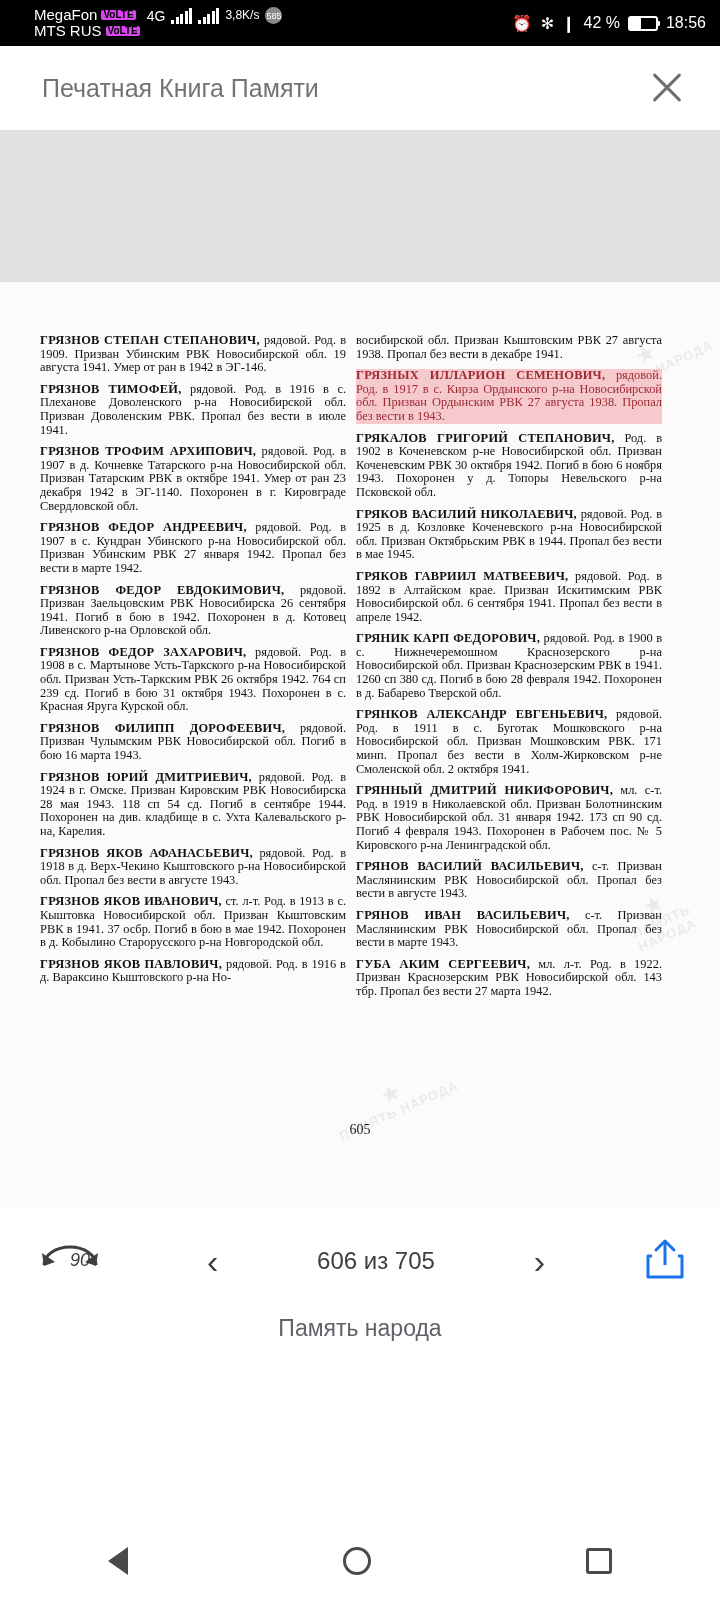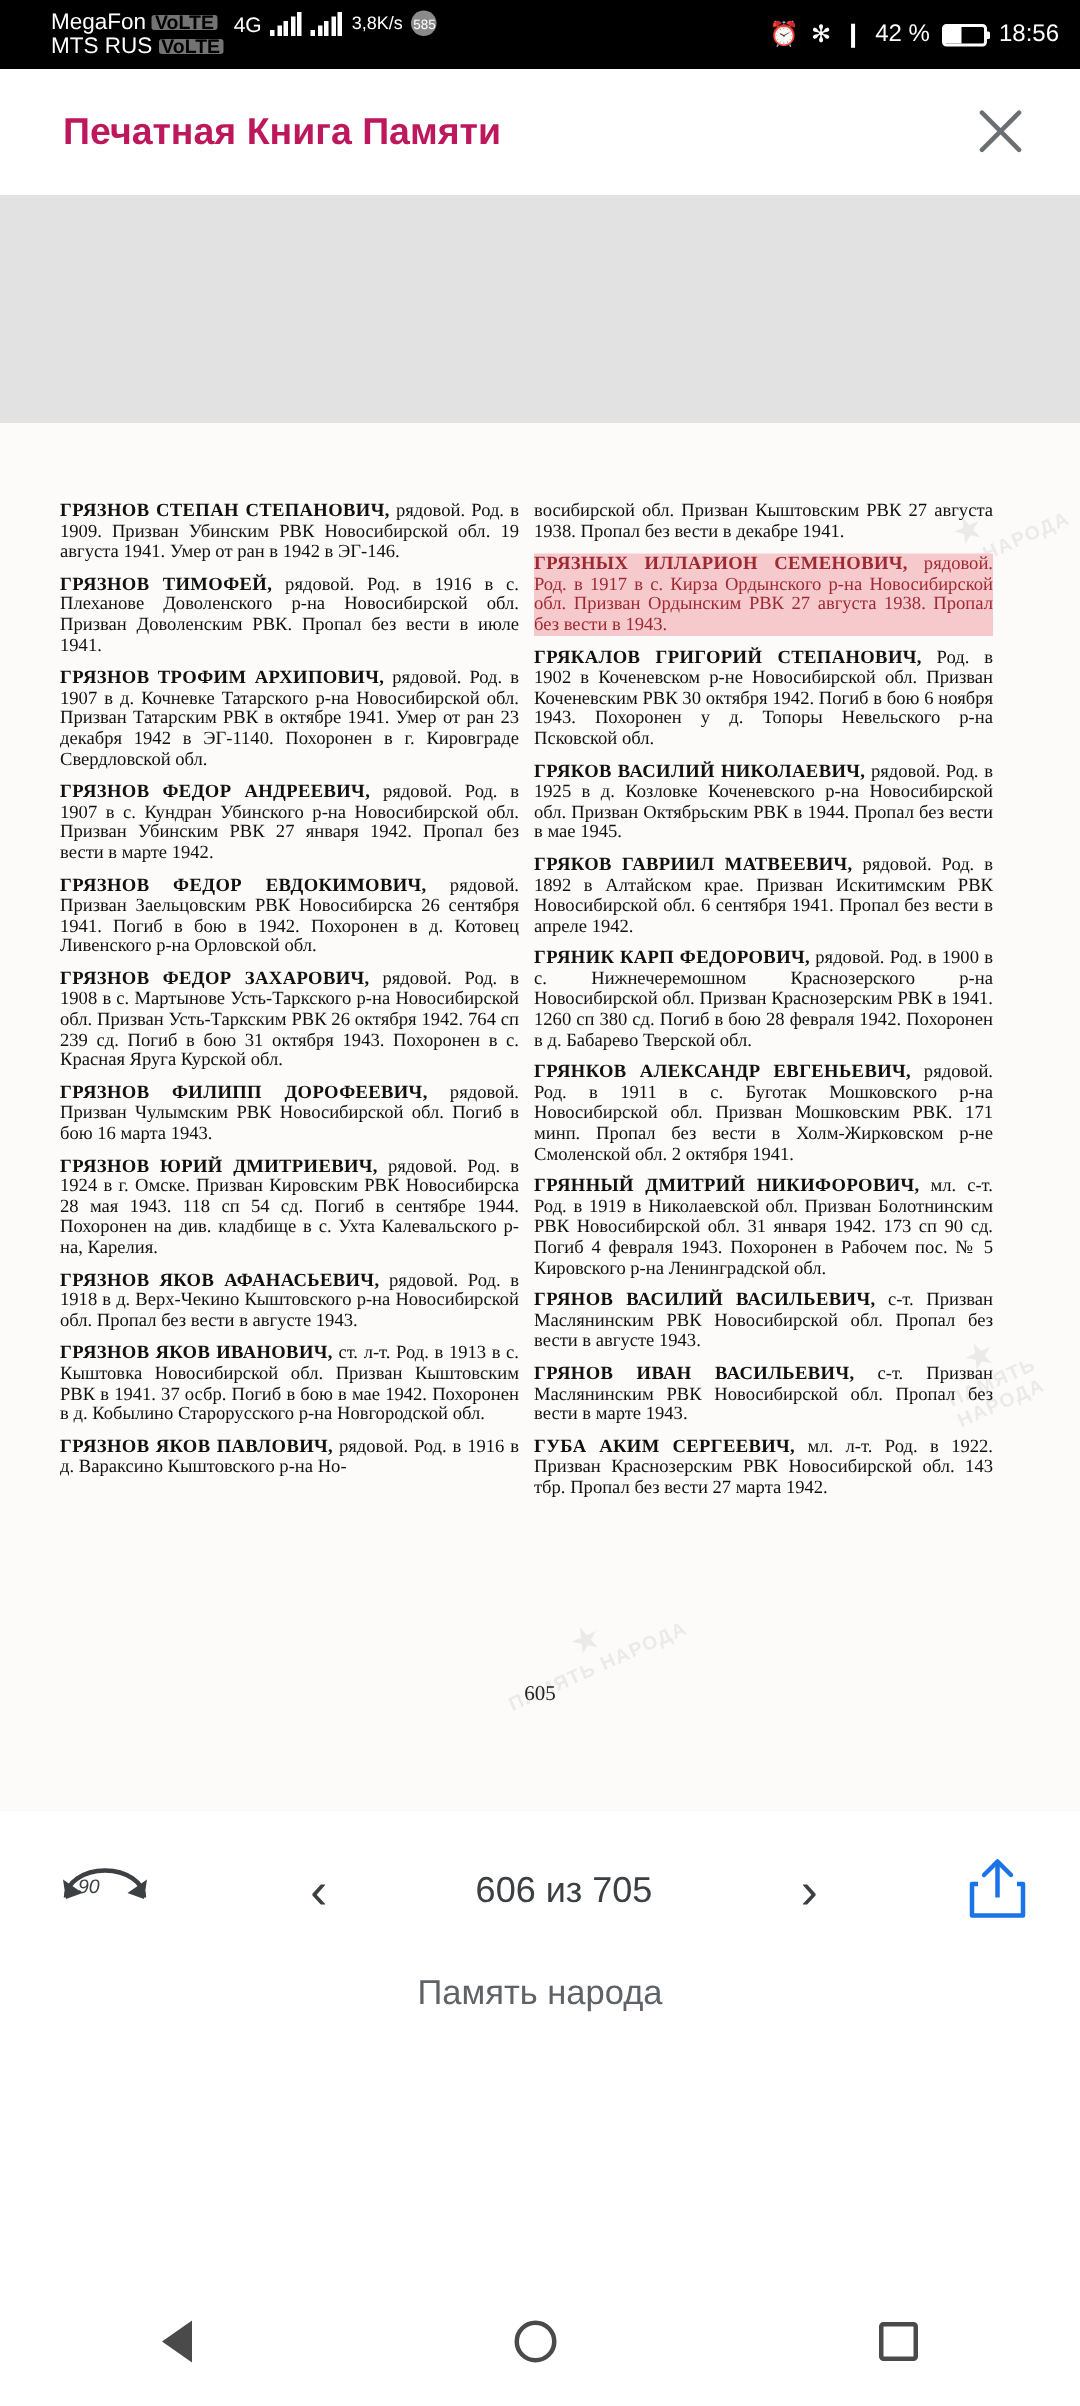--- a/index.html
+++ b/index.html
@@ -14,21 +14,21 @@
   
   .statusbar {
     height: 46px; background: #000; color: #fff;
     display: flex; align-items: center; justify-content: space-between;
     padding: 0 14px 0 34px; font-size: 17px;
   }
   .sb-left { display: flex; align-items: flex-start; gap: 7px; }
   .carriers { display: flex; flex-direction: column; line-height: 1.05; font-size: 15px; }
   .carrier-row { display: flex; align-items: center; gap: 4px; }
   .volte {
-    background: #737373; color: #000; font-size: 13px; font-weight: bold;
+    background: #d946ef; color: #000; font-size: 10px; font-weight: bold;
     border-radius: 2px; padding: 0 2px; line-height: 10px;
   }
   .sb-mid { display: flex; align-items: center; gap: 6px; font-size: 13px; }
   .bars { display: flex; align-items: flex-end; gap: 1.5px; height: 16px; }
   .bars i { display: block; width: 3px; background: #fff; }
   .bars i:nth-child(1) { height: 4px; }
   .bars i:nth-child(2) { height: 7px; }
   .bars i:nth-child(3) { height: 10px; }
   .bars i:nth-child(4) { height: 13px; }
   .bars i:nth-child(5) { height: 16px; }
@@ -49,21 +49,21 @@
     width: 2px; height: 5px; background: #fff; border-radius: 0 1px 1px 0;
   }
   .batt i { display: block; height: 100%; background: #fff; width: 42%; }
   .ic { display: inline-block; }
 
   
   .apphdr {
     height: 84px; background: #fff; display: flex; align-items: center;
     justify-content: space-between; padding: 0 30px 0 42px;
   }
-  .apphdr .title { font-size: 25px; color: #be185d; font-weight: bold; }
+  .apphdr .title { font-size: 25px; color: #737373; }
   .closebtn {
     width: 46px; height: 46px; position: relative; cursor: pointer;
   }
   .closebtn::before, .closebtn::after {
     content: ""; position: absolute; left: 4px; top: 21px;
     width: 38px; height: 3px; background: #6b6f73; border-radius: 2px;
   }
   .closebtn::before { transform: rotate(45deg); }
   .closebtn::after { transform: rotate(-45deg); }
 
@@ -99,21 +99,21 @@
   }
 
   
   .bottombar {
     height: 108px; background: #fff; display: flex; align-items: center;
     justify-content: space-between; padding: 0 34px;
   }
   .rotate { width: 74px; height: 52px; position: relative; cursor: pointer; }
   .rotate svg { position: absolute; left: 0; top: 0; }
   .rotate span {
-    position: absolute; left: 18px; top: 15px; font-size: 13px;
+    position: absolute; left: 36px; top: 15px; font-size: 18px;
     font-style: italic; color: #3c4043; font-weight: 500;
   }
   .nav-arrow { font-size: 34px; color: #3c4043; cursor: pointer; line-height: 1; }
   .pagecount { font-size: 24px; color: #3c4043; text-align: right; }
   .share { cursor: pointer; }
   .footer {
     height: 78px; background: #fff; display: flex;
     align-items: flex-start; justify-content: center;
   }
   .footer span { font-size: 23px; color: #5f6368; }

